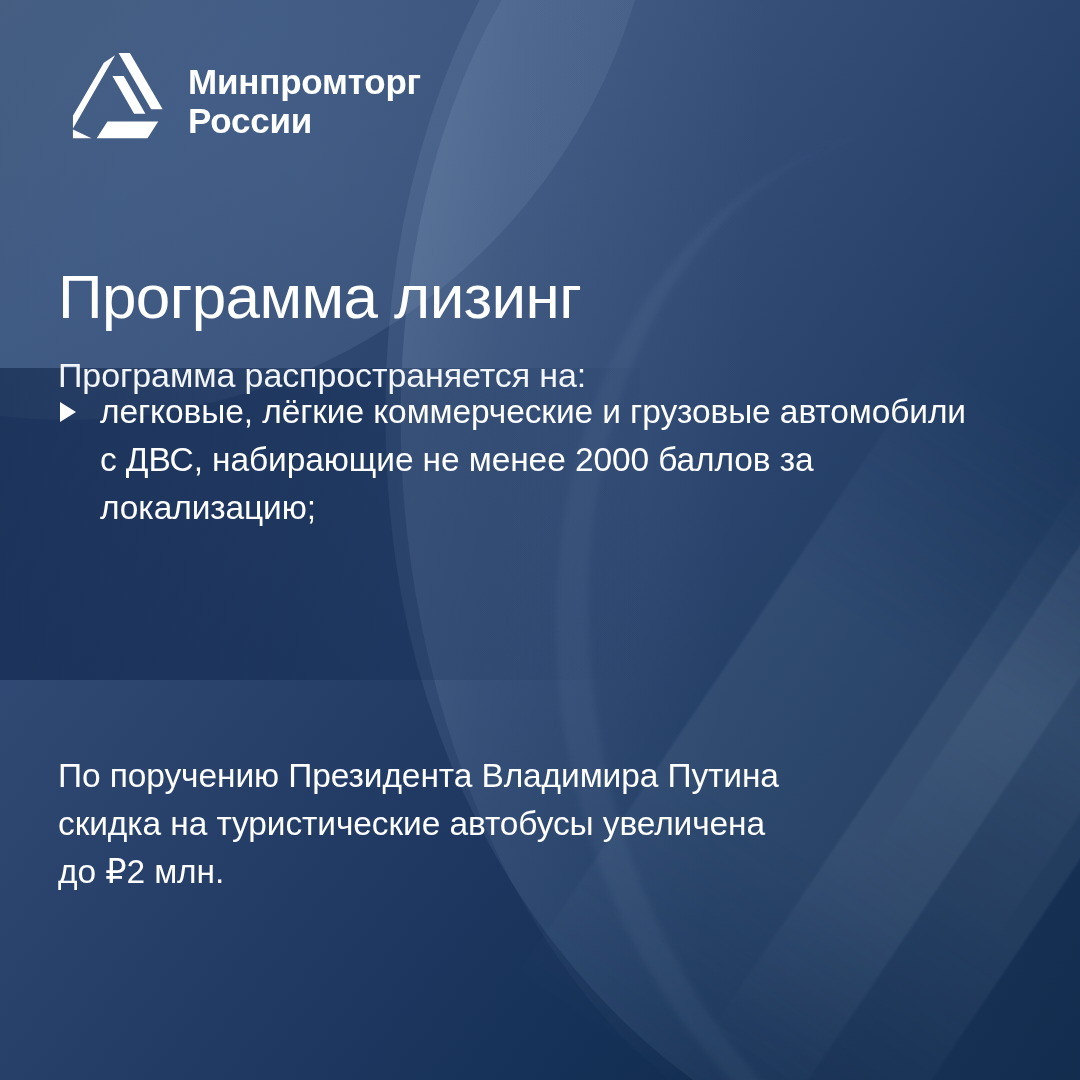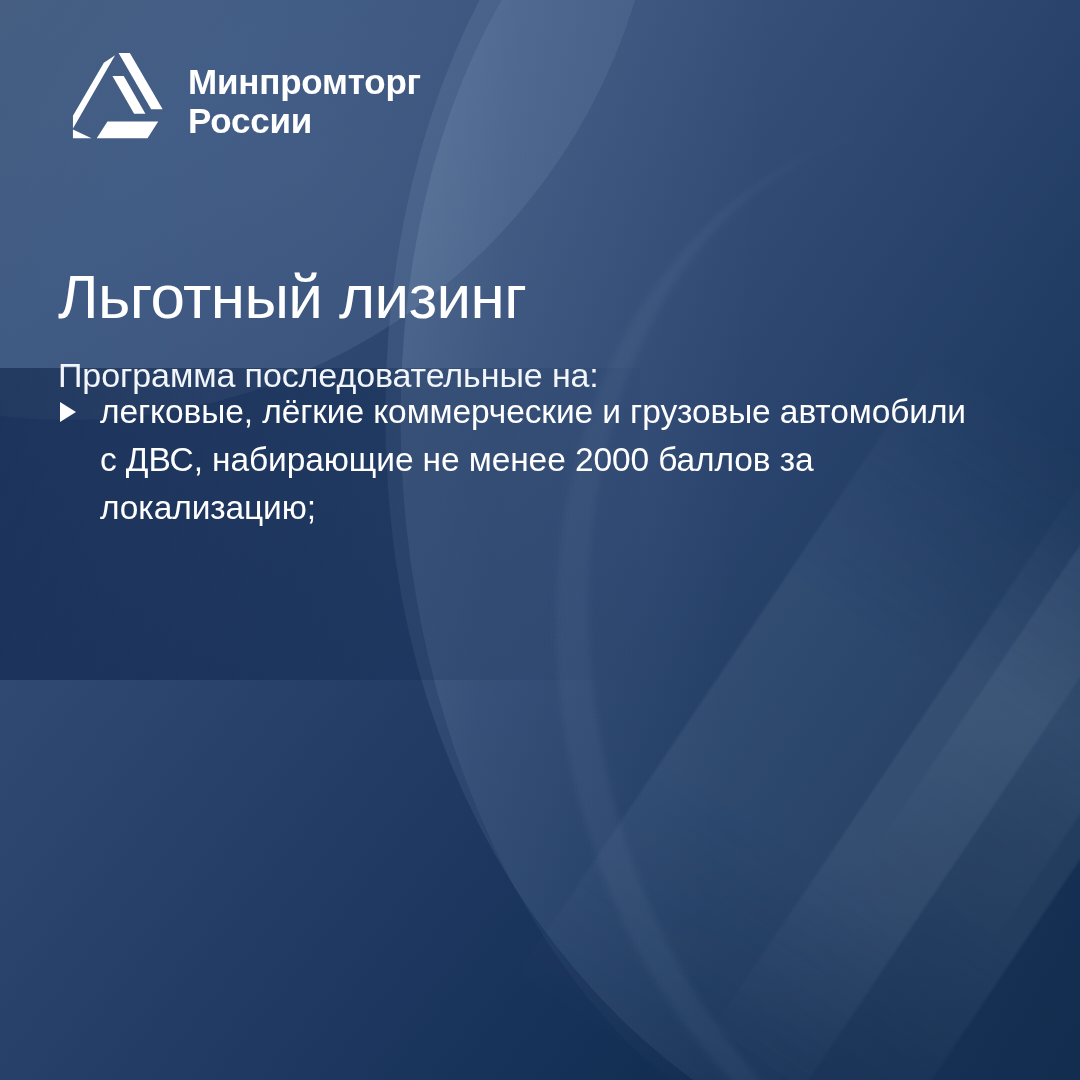--- a/index.html
+++ b/index.html
@@ -257,30 +257,33 @@
             <path d="M39.0 74.6 L92.0 74.6 L80.8 92.2 L27.8 92.2 Z"></path>
 
             <path d="M3.0 83.0 L3.0 92.2 L22.4 92.2 Z"></path>
           </g>
         </svg>
       </span>
       <div class="logo-word">Минпромторг
 России</div>
     </div>
 
-    <h1 class="headline">Льготный лизинг</h1>
-
-    <p class="intro">Программа последовательные на:</p>
+    <h1 class="headline">Программа лизинг</h1>
+
+    <p class="intro">Программа распространяется на:</p>
 
     <ul class="bullets" style="list-style:none;margin:0;padding:0;">
       <li class="bullet-row">
         <span class="bullet-marker">
           <svg width="20" height="24" viewBox="0 0 20 24" xmlns="http://www.w3.org/2000/svg" aria-hidden="true">
             <path d="M2 2 L18 12 L2 22 Z" fill="#ffffff"></path>
           </svg>
         </span>
         <span class="bullet-text">легковые, лёгкие коммерческие и грузовые автомобили с ДВС, набирающие не менее 2000 баллов за локализацию;</span>
       </li>
     </ul>
 
+    <p class="closing">По поручению Президента Владимира Путина
+скидка на туристические автобусы увеличена
+до ₽2 млн.</p>
 
   </div>
 </div>
 
 </body></html>

